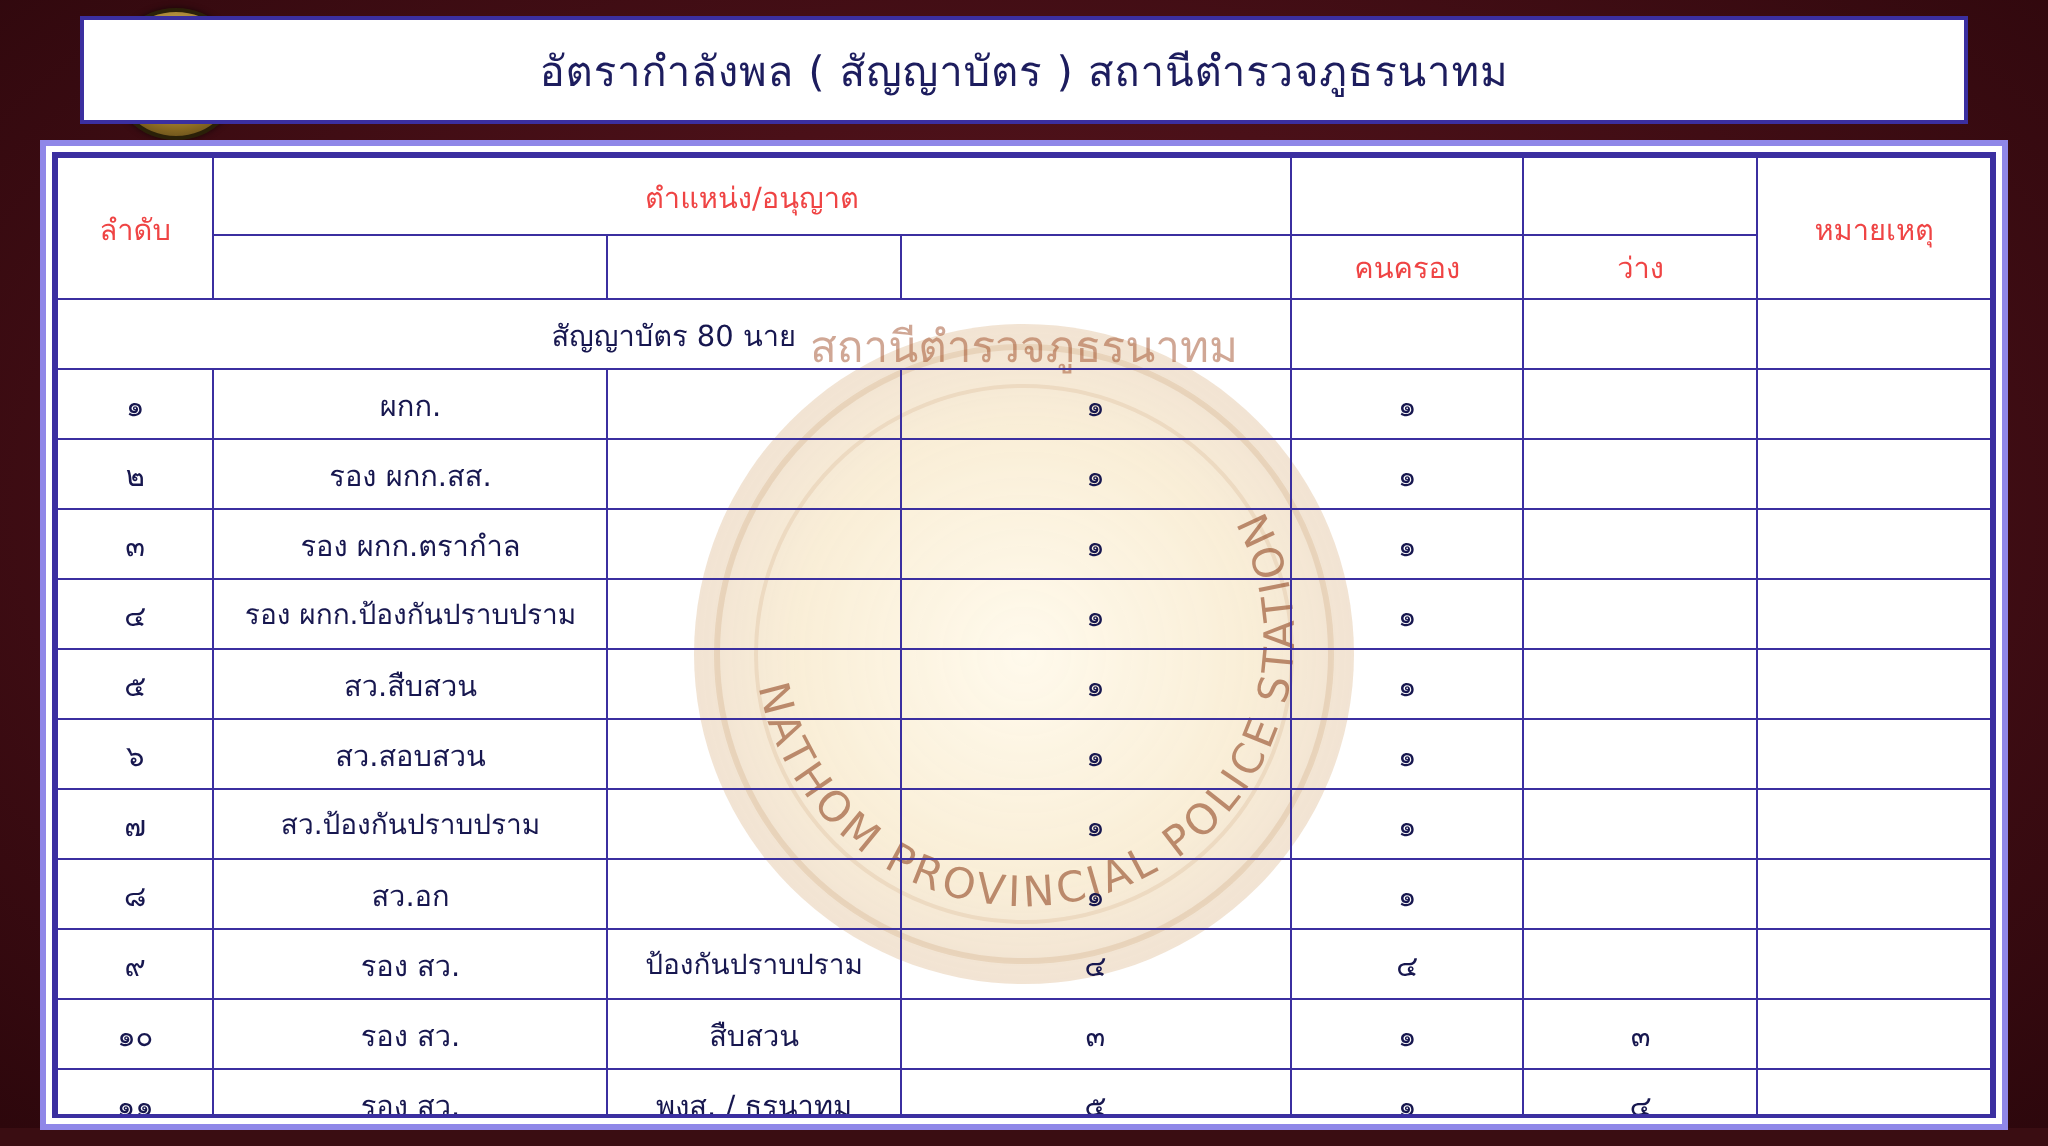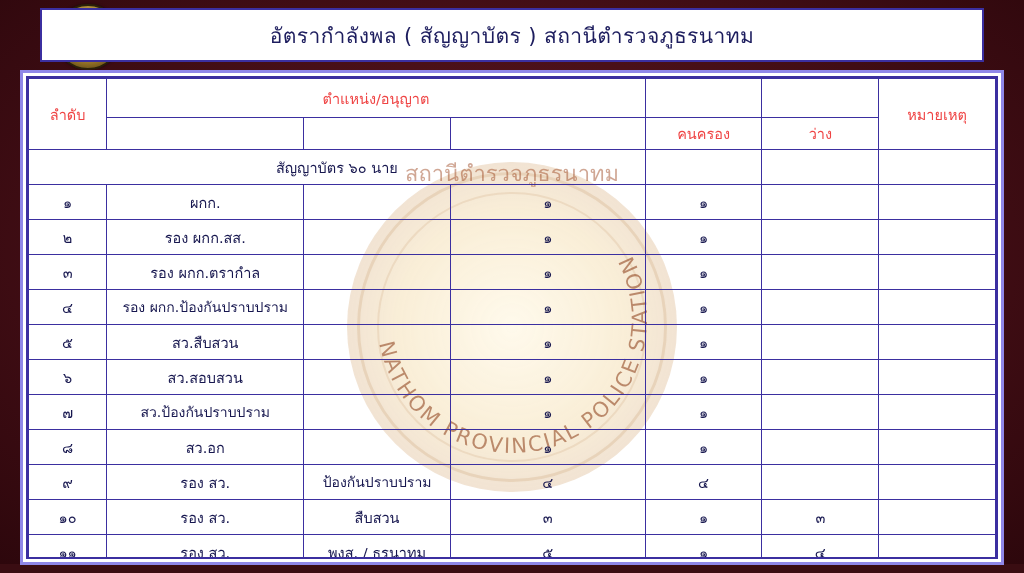--- a/index.html
+++ b/index.html
@@ -240,21 +240,21 @@
           <tr>
             <th class="hdr-cell hdr-sub c-pos"></th>
             <th class="hdr-cell hdr-sub c-pos2"></th>
             <th class="hdr-cell hdr-sub c-count"></th>
             <th class="hdr-cell hdr-sub c-hold">คนครอง</th>
             <th class="hdr-cell hdr-sub c-vac">ว่าง</th>
           </tr>
         </thead>
         <tbody>
           <tr class="subtitle-row">
-            <td colspan="4">สัญญาบัตร ๖๐ นาย</td>
+            <td colspan="4">สัญญาบัตร 80 นาย</td>
             <td></td>
             <td></td>
             <td></td>
           </tr>
 
           <tr>
             <td>๑</td>
             <td>ผกก.</td>
             <td></td>
             <td>๑</td>

